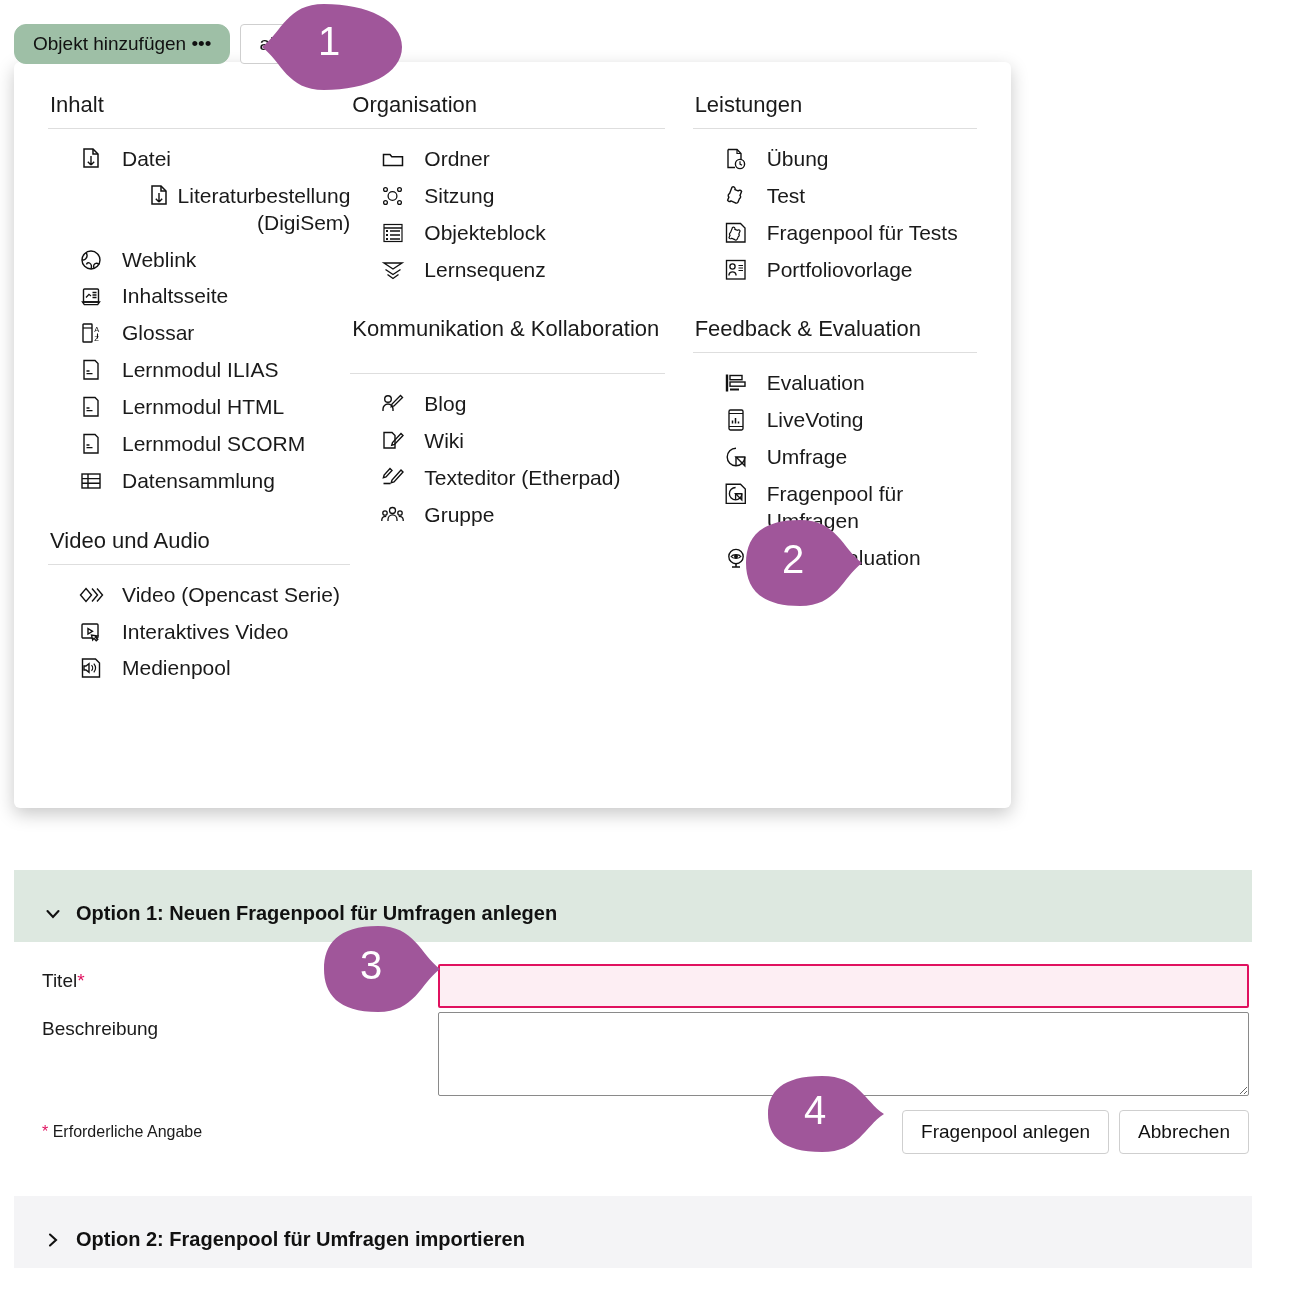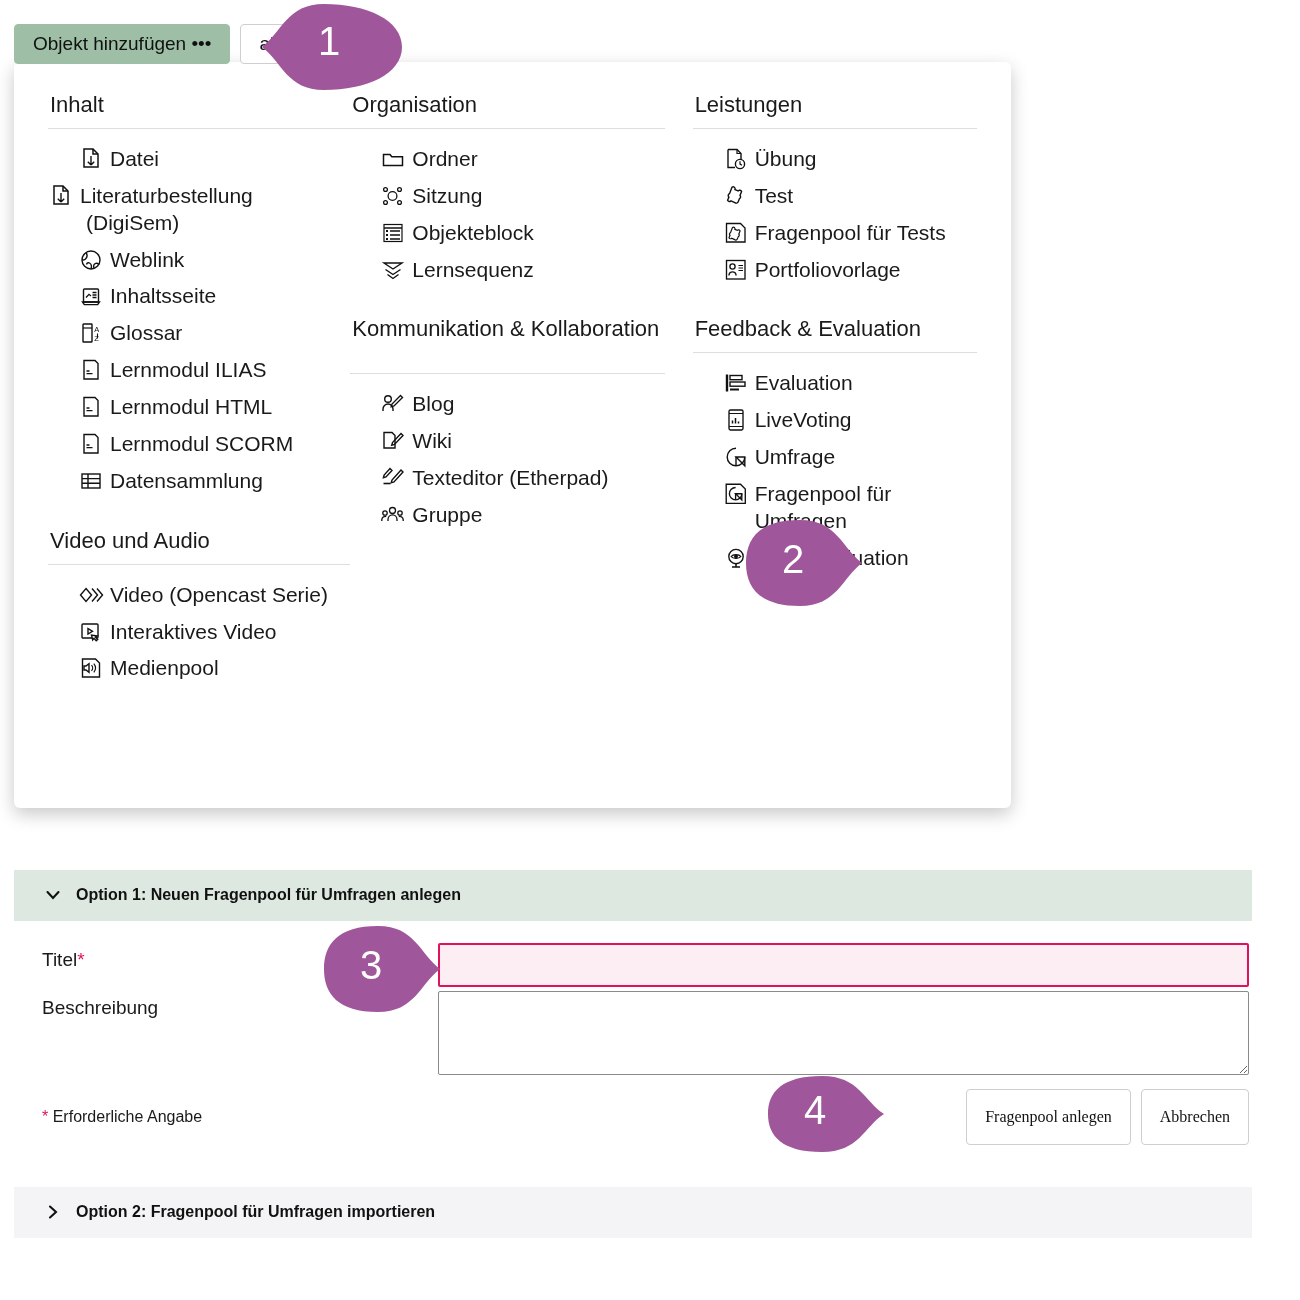--- a/index.html
+++ b/index.html
@@ -17,21 +17,21 @@
     position: absolute;
     top: 24px; left: 14px;
     display: flex;
     align-items: center;
     gap: 10px;
     z-index: 5;
   }
   .btn-add {
     background: #9ebfa6;
     border: 1px solid #9ebfa6;
-    border-radius: 4px;
+    border-radius: 12px;
     padding: 9px 18px 10px 18px;
     font-size: 19px;
     line-height: 1;
     color: #111;
     font-family: "Liberation Sans", sans-serif;
     cursor: pointer;
     white-space: nowrap;
   }
   .btn-secondary {
     background: #fff;
@@ -74,21 +74,21 @@
     border-bottom: 1px solid #dedede;
     margin-bottom: 12px;
     line-height: 1.18;
   }
   .group-title.tall { min-height: 58px; }
   .group-title.second { margin-top: 28px; }
 
   .item {
     display: flex;
     align-items: flex-start;
-    gap: 0;
+    gap: 12px;
     font-size: 21px;
     line-height: 1.28;
     padding: 5px 0 5px 0;
     color: #1a1a1a;
     cursor: pointer;
     text-indent: -30px;
     padding-left: 30px;
   }
   .item .ico {
     flex: 0 0 auto;
@@ -99,37 +99,38 @@
     text-indent: 0;
   }
   .item .lbl { text-indent: 0; display: inline; }
   .item svg { display: block; }
 
   
   .item.wrap {
     display: block;
     text-indent: -38px;
     padding-left: 38px;
+    text-align: right;
   }
   .item.wrap .ico {
     display: inline-block;
     vertical-align: -6px;
   }
 
   
   .form-wrap {
     position: absolute;
     left: 14px;
     top: 870px;
     width: 1238px;
   }
   .accordion-head {
     background: #dde8e0;
-    padding: 16px 0 17px 30px;
-    font-size: 16px;
+    padding: 32px 0 17px 30px;
+    font-size: 20px;
     font-weight: bold;
     color: #111;
     display: flex;
     align-items: center;
     gap: 14px;
     cursor: pointer;
   }
   .accordion-head.collapsed { background: #f4f4f6; }
   .chev {
     display: inline-block;
@@ -183,26 +184,26 @@
     justify-content: space-between;
     margin-top: 14px;
     padding-left: 28px;
   }
   .hint { font-size: 16px; color: #1a1a1a; }
   .actions { display: flex; gap: 10px; padding-right: 3px; }
   .btn-form {
     background: #fff;
     border: 1px solid #cfcfcf;
     border-radius: 4px;
-    padding: 18px 18px;
-    font-size: 16px;
+    padding: 10px 18px;
+    font-size: 19px;
     color: #111;
     cursor: pointer;
     white-space: nowrap;
-    font-family: Liberation Serif, serif;
+    font-family: Liberation Sans, sans-serif;
   }
   .accordion-head.collapsed { margin-top: 42px; }
 
   
   .marker {
     position: absolute;
     z-index: 20;
     pointer-events: none;
   }
   .marker svg { display: block; overflow: visible; }

